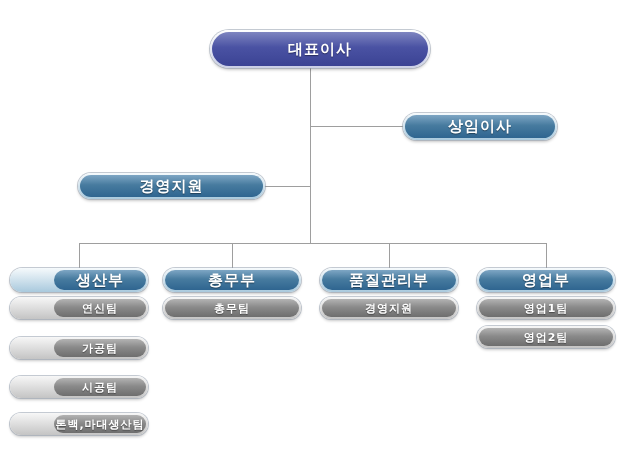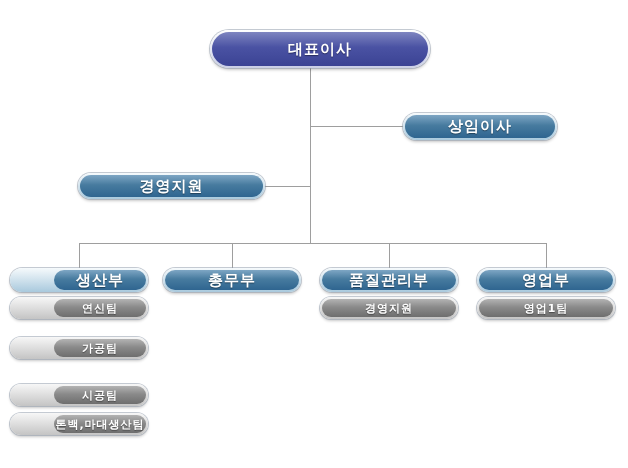--- a/index.html
+++ b/index.html
@@ -40,21 +40,21 @@
     background:linear-gradient(var(--team-grad-top,#b3b3b3),#8a8a8a 45%,var(--team-grad-bottom,#6e6e6e));
     font-size:11px;
   }
   
   #ceo{left:210px;top:30px;width:220px;height:38px;}
   #standing{left:403px;top:113px;width:154px;height:27px;}
   #support{left:78px;top:173px;width:187px;height:26px;}
   .c0{left:10px;padding-left:44px;} .c1{left:163px;} .c2{left:320px;} .c3{left:477px;}
   .dept{top:268px;width:138px;height:24px;}
   .team{width:138px;height:22px;}
-  .r0{top:297px;} .r1{top:326px;} .r2{top:337px;} .r3{top:384px;} .r4{top:413px;}
+  .r0{top:297px;} .r1{top:326px;} .r2{top:337px;} .r3{top:376px;} .r4{top:413px;}
 </style>
 </head>
 <body>
 
 <div class="canvas">
 
   <div class="line" id="l-trunk"></div>
   <div class="line" id="l-right"></div>
   <div class="line" id="l-left"></div>
   <div class="line" id="l-spine"></div>
@@ -86,28 +86,34 @@
   <div class="node gray team c0 r3">
     <div class="inner">시공팀</div>
   </div>
   <div class="node gray team c0 r4">
     <div class="inner">톤백,마대생산팀</div>
   </div>
 
   <div class="node blue dept c1">
     <div class="inner">총무부</div>
   </div>
+  <div class="node gray team c1 r0">
+    <div class="inner">총무팀</div>
+  </div>
 
   <div class="node blue dept c2">
     <div class="inner">품질관리부</div>
   </div>
   <div class="node gray team c2 r0">
     <div class="inner">경영지원</div>
   </div>
 
   <div class="node blue dept c3">
     <div class="inner">영업부</div>
   </div>
   <div class="node gray team c3 r0">
     <div class="inner">영업1팀</div>
   </div>
+  <div class="node gray team c3 r1">
+    <div class="inner">영업2팀</div>
+  </div>
 
 </div>
 
 </body></html>

